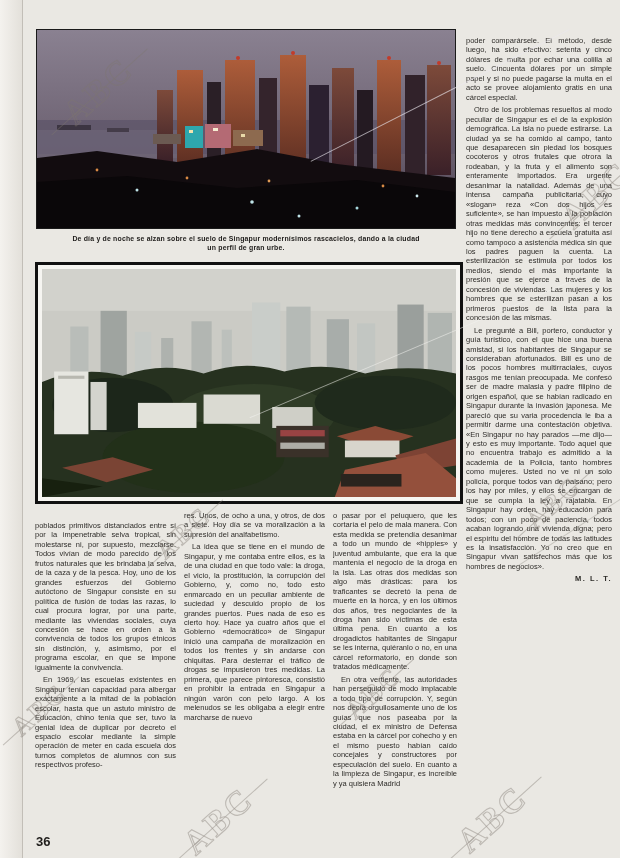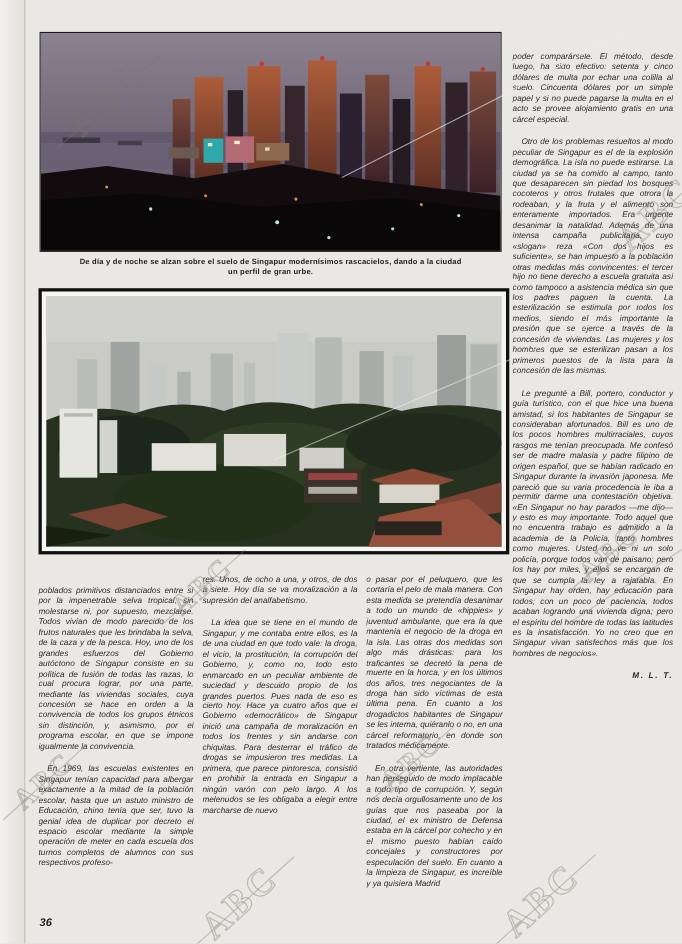--- a/index.html
+++ b/index.html
@@ -11,30 +11,30 @@
   .photo{position:absolute;display:block;}
   .night-photo{left:37px;top:30px;width:418px;height:198px;outline:1px solid #1a1a1a;}
   .day-frame{position:absolute;left:35px;top:262px;width:414px;height:228px;
         background:#f6f5f1;border:3px solid #111;padding:4px;}
   .day-frame svg{display:block;width:100%;height:100%;}
   
   .caption{position:absolute;left:37px;top:234px;width:418px;text-align:center;
         font-size:6.9px;font-weight:bold;line-height:1.35;color:#1e1c1a;letter-spacing:.2px;}
   
   .col{position:absolute;font-size:7.5px;line-height:9.45px;text-align:justify;color:#2e2c29;}
-  .col p{margin:11px 0 3px 0;text-indent:8px;font-style:italic;}
+  .col p{margin:0 0 3px 0;text-indent:8px;}
   .col p.noindent{text-indent:0;}
   .col1{left:35px;top:521px;width:141px;height:330px;overflow:hidden;}
   .col2{left:184px;top:511px;width:141px;height:345px;overflow:hidden;}
   .col3{left:333px;top:511px;width:124px;height:345px;overflow:hidden;}
   .col4{left:466px;top:36px;width:146px;height:790px;overflow:hidden;}
   .section-heading{font-family:"Liberation Serif",serif;font-weight:bold;font-size:8.4px;
         text-align:center;text-indent:0;letter-spacing:.4px;margin:9px 0 8px 0;line-height:1.3;}
   .signature{font-weight:bold;text-align:right;letter-spacing:1.5px;margin-top:4px;text-indent:0;}
-  .page-number{position:absolute;left:36px;top:834px;font-size:10px;font-weight:bold;color:#1f1d1b;font-style:italic;}
+  .page-number{position:absolute;left:36px;top:834px;font-size:13px;font-weight:bold;color:#1f1d1b;}
   
   .watermark{position:absolute;transform:rotate(-42deg);font-family:"Liberation Serif",serif;
         font-weight:bold;font-size:34px;letter-spacing:3px;color:transparent;
         -webkit-text-stroke:1.1px rgba(125,119,112,.55);opacity:.75;pointer-events:none;}
   .watermark .wm-line{position:absolute;left:-30%;top:52%;width:160%;height:0;
         border-top:1px solid rgba(125,119,112,.55);}
   .wm-small{font-size:26px;}
   
   .scratch{position:absolute;height:0;pointer-events:none;}
   .s1{left:295px;top:95px;width:290px;border-top:1px solid rgba(235,232,238,.65);transform:rotate(-27deg);}

